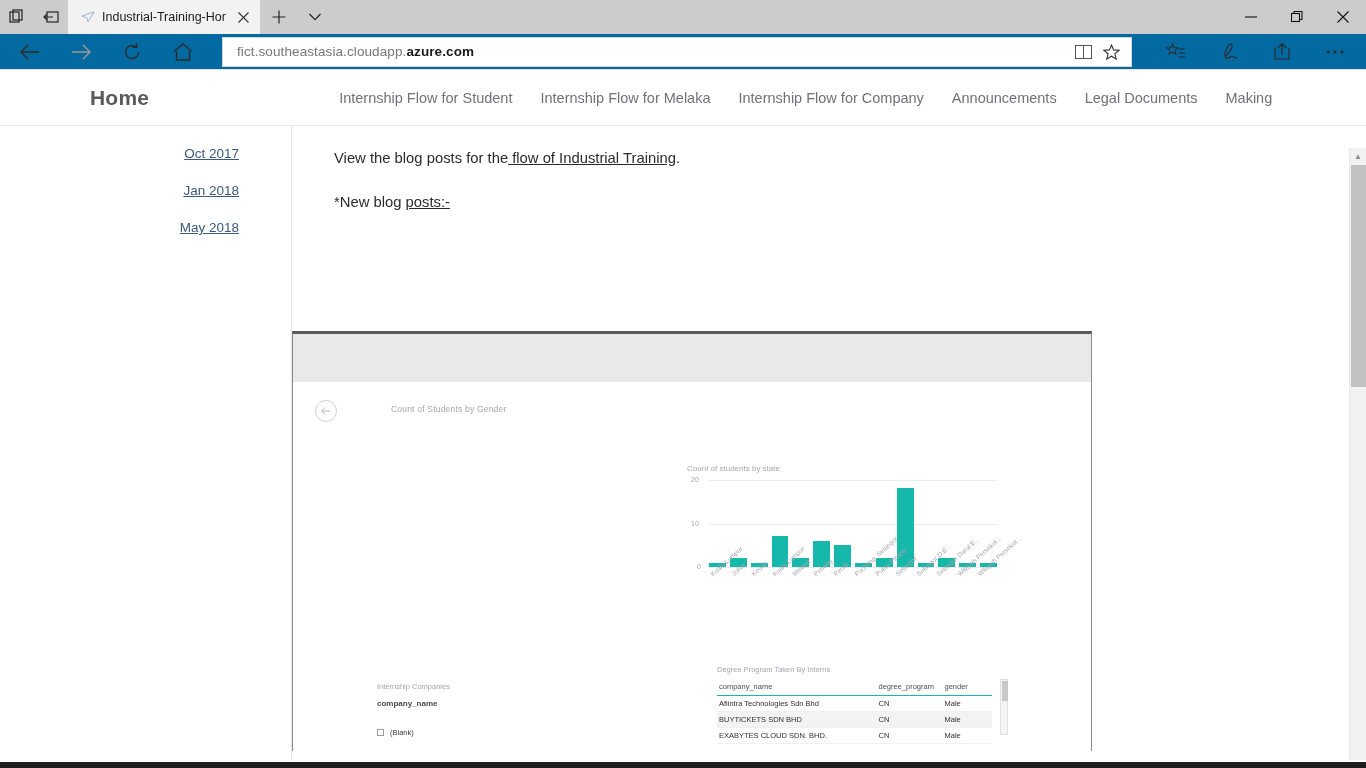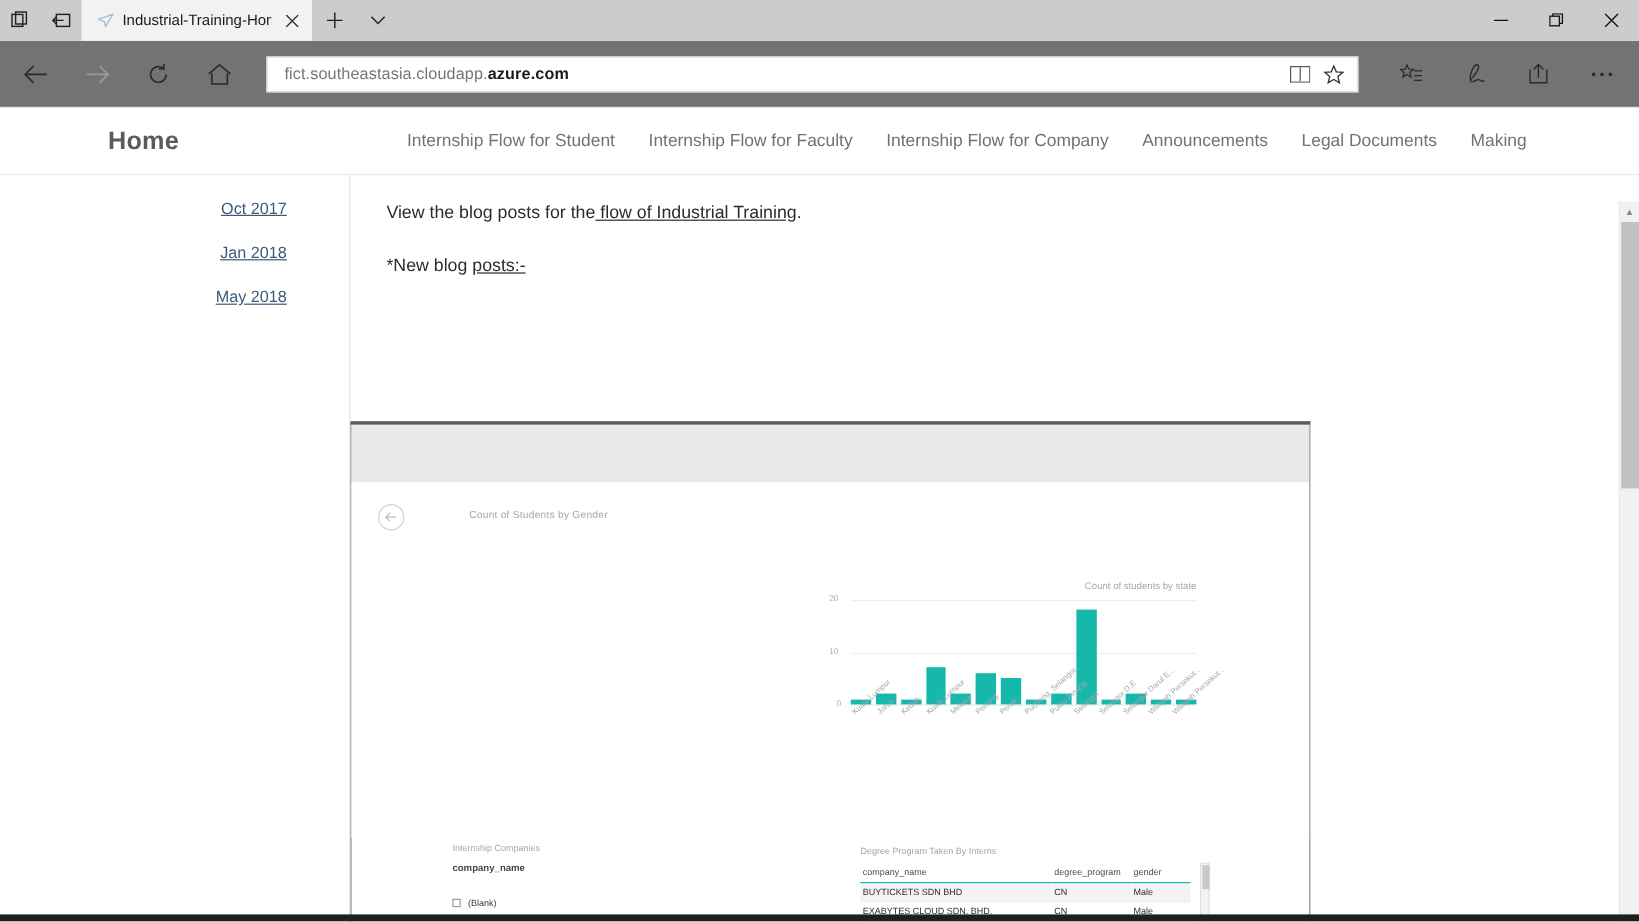--- a/index.html
+++ b/index.html
@@ -31,21 +31,21 @@
     flex: 1; font-size: 12.5px; color: #1a1a1a; white-space: nowrap;
     overflow: hidden; text-overflow: clip;
   }
   .tab-close { width: 22px; height: 22px; display:flex;align-items:center;justify-content:center;color:#333; }
   .newtab { width: 38px; display:flex; align-items:center; justify-content:center; color:#222; }
   .tabmenu { width: 34px; display:flex; align-items:center; justify-content:center; color:#222; }
   .winctl { position:absolute; right:0; top:0; height:34px; display:flex; }
   .winctl div { width:46px; height:34px; display:flex;align-items:center;justify-content:center;color:#111; }
 
   .navbar {
-    height: 56px; background: #737373; display:flex; align-items:center;
+    height: 36px; background: #0369a1; display:flex; align-items:center;
     padding: 0 10px; gap: 11px; border-bottom: 1px solid #e3e3e3;
   }
   .nav-icon {
     width: 40px; height: 38px; display:flex; align-items:center; justify-content:center;
     color: #2b2b2b;
   }
   .nav-icon.dis { color: #9b9b9b; }
   .urlbar {
     flex: 1; height: 30px; margin: 0 12px 0 8px; background: #ffffff;
     border: 1px solid #d6d6d6; display:flex; align-items:center; padding: 0 6px 0 14px;
@@ -66,21 +66,21 @@
   .site-nav a { font-size: 14.5px; color: #6f7276; text-decoration: none; white-space: nowrap;}
 
   .body-wrap { display:flex; height: 634px; }
   .sidebar {
     width: 292px; border-right: 1px solid #e4e4e4; padding-top: 20px; background:#fff;
   }
   .sidebar a {
     display:block; font-size: 13.5px; color: #3b5a7a; text-decoration: underline;
     margin: 0 0 22px 0; text-align: right; padding-right: 52px;
   }
-  .content { flex:1; padding: 24px 0 0 30px; position:relative;}
+  .content { flex:1; padding: 24px 0 0 42px; position:relative;}
   .para { font-size: 14.8px; color: #2b2b2b; margin-bottom: 28px; }
   .para a { color: #2b2b2b; text-decoration: underline; }
   .post-title {
     font-size: 27px; font-weight: bold; color: #26364a; text-align:center;
     text-decoration: underline; margin: 18px 0 0 0; letter-spacing:-.2px;
     width: 800px;
   }
 
   
   .report {
@@ -103,42 +103,42 @@
   .pie-wrap { position:absolute; left: 60px; top: 80px; width: 180px; height: 180px; }
   .pie {
     width: 176px; height: 176px; border-radius: 50%;
     background: conic-gradient(#0fbcad 0deg 90deg, #3b494d 90deg 360deg);
   }
   .lbl-female { position:absolute; left: 190px; top: 22px; font-size: 7.5px; color:#a6a6ad;}
   .lbl-male { position:absolute; left: -22px; top: 136px; font-size: 7.5px; color:#a6a6ad;}
   .leader { position:absolute; background:#c9c9cf; height:1px; }
 
   
-  .bars-viz { position:absolute; left: 388px; top: 82px; width: 310px; height: 160px; text-align: right;}
+  .bars-viz { position:absolute; left: 388px; top: 82px; width: 310px; height: 160px;}
   .bars-title { font-size: 8px; color:#a6a6ad; }
   .bars-plot { position:absolute; left: 22px; top: 16px; width: 288px; height: 88px;
                border-bottom: 1px solid #eaeaea; display:flex; align-items:flex-end; gap: 4px;}
   .bar { flex:1; background: #17b8ac; }
   .gridline { position:absolute; left:22px; width: 288px; height:1px; background:#eeeeee; }
   .ytick { position:absolute; font-size: 7px; color:#a6a6ad; left: 4px; }
   .xlabels { position:absolute; left: 22px; top: 106px; width: 300px; height: 50px; }
   .xlabel {
     position:absolute; font-size: 6.5px; color:#a6a6ad; transform-origin: left top;
     transform: rotate(-42deg); white-space: nowrap;
   }
 
   
   .slicer { position:absolute; left: 78px; top: 300px; width: 210px; }
   .slicer-title { font-size: 7.5px; color: #a6a6ad; margin-bottom: 8px;}
   .slicer-field { font-size: 8px; color: #4a4a4a; font-weight:600; margin-bottom: 7px;}
   .slicer-item { display:flex; align-items:center; gap: 6px; font-size: 7.5px; color:#3a3a3a; margin-bottom: 6px; margin-top: 20px;}
   .cbox { width: 7px; height: 7px; border: 1px solid #9a9a9a; display:inline-block;}
 
   
-  .tablev { position:absolute; left: 418px; top: 283px; width: 275px; margin-top: 20px; }
+  .tablev { position:absolute; left: 418px; top: 283px; width: 275px; }
   .tablev-title { font-size: 7.5px; color:#a6a6ad; margin-bottom: 6px;}
   .tbl { width: 100%; border-collapse: collapse; font-size: 7.5px; }
   .tbl th {
     text-align:left; font-weight: 400; color: #4f4f4f; padding: 2px 2px 4px 2px;
     border-bottom: 1px solid #14b9ad; font-size: 7.5px;
   }
   .tbl td { padding: 3px 2px; color: #2f2f2f; border-bottom: 1px solid #f0f0f0;}
   .tbl tr.alt td { background: #f3f3f3; }
   .tbl-scroll {
     position:absolute; right: -16px; top: 14px; width: 8px; height: 56px;
@@ -278,21 +278,21 @@
         </svg>
     </div>
   </div>
 
   <div class="page">
 
     <div class="site-header">
       <div class="brand">Home</div>
       <div class="site-nav">
         <a href="#">Internship Flow for Student</a>
-        <a href="#">Internship Flow for Faculty</a>
+        <a href="#">Internship Flow for Melaka</a>
         <a href="#">Internship Flow for Company</a>
         <a href="#">Announcements</a>
         <a href="#">Legal Documents</a>
         <a href="#">Making</a>
       </div>
     </div>
 
     <div class="body-wrap">
 
       <div class="sidebar">
@@ -373,20 +373,25 @@
               <div class="tablev-title">Degree Program Taken By Interns</div>
               <table class="tbl">
                 <thead>
                   <tr>
                     <th style="width:58%">company_name</th>
                     <th style="width:24%">degree_program</th>
                     <th style="width:18%">gender</th>
                   </tr>
                 </thead>
                 <tbody id="tbl-body">
+                    <tr>
+                      <td>Afiintra Technologies Sdn Bhd</td>
+                      <td>CN</td>
+                      <td>Male</td>
+                    </tr>
                     <tr class="alt">
                       <td>BUYTICKETS SDN BHD</td>
                       <td>CN</td>
                       <td>Male</td>
                     </tr>
                     <tr>
                       <td>EXABYTES CLOUD SDN. BHD.</td>
                       <td>CN</td>
                       <td>Male</td>
                     </tr>

